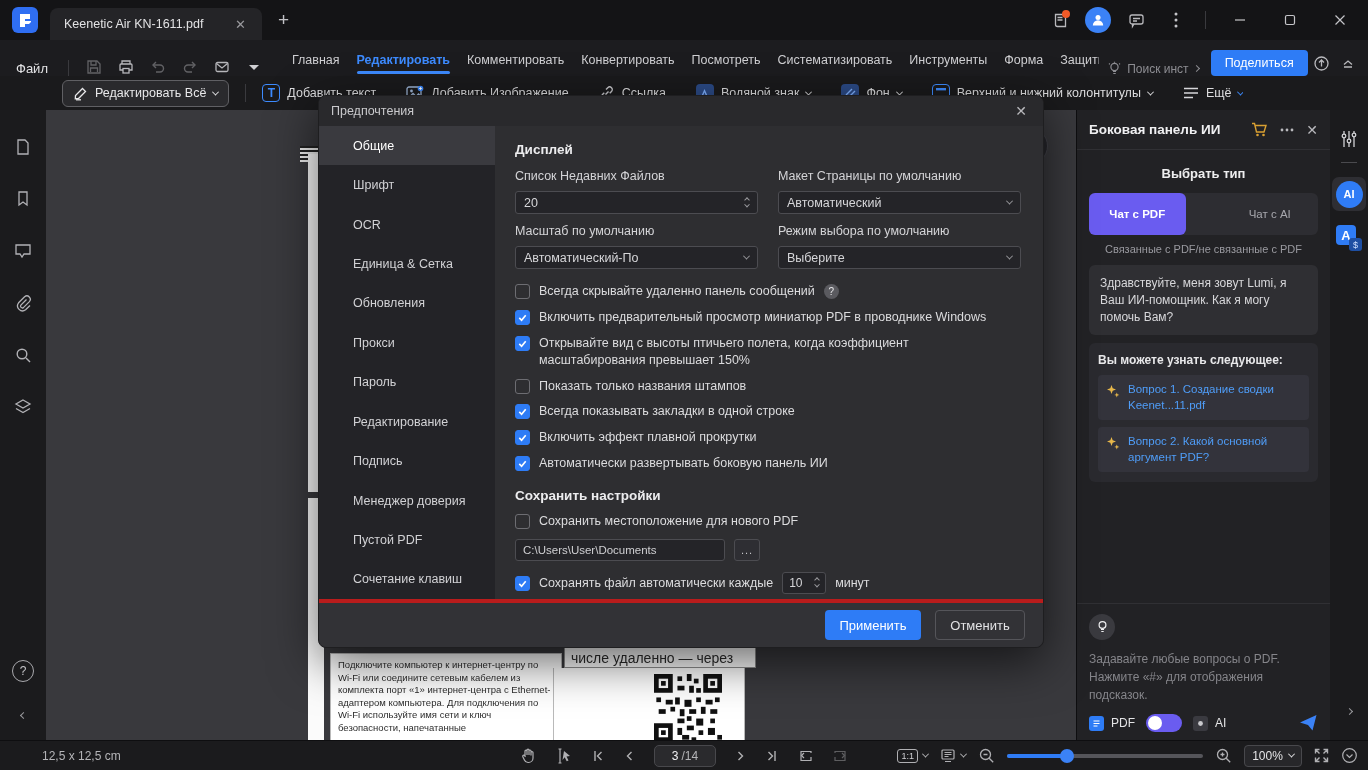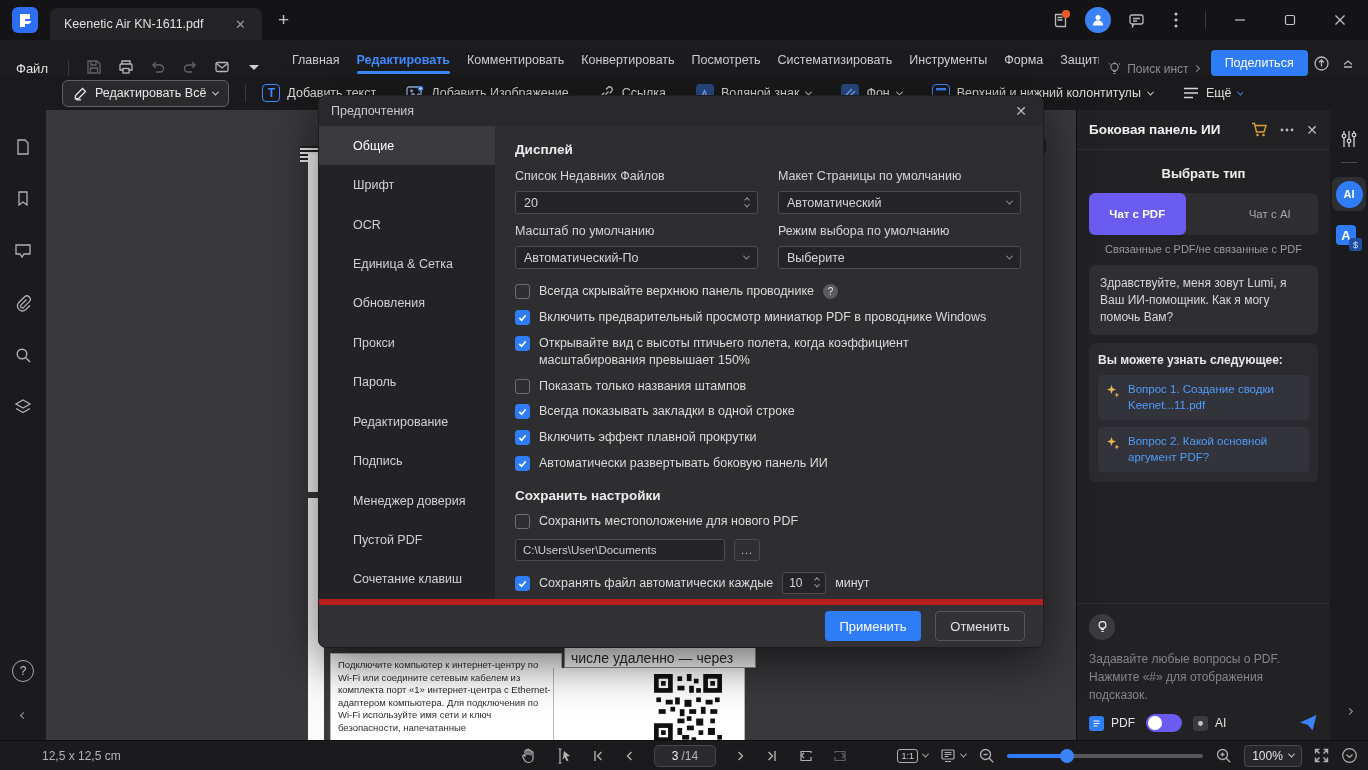--- a/index.html
+++ b/index.html
@@ -109,21 +109,21 @@
   .help-badge.show { display:inline-flex; }
   .save-head { margin-top:16px; }
   .path-row { display:flex; align-items:center; gap:9px; margin-top:9px; }
   .path-input { width:210px; height:22px; background:#242428; border:1px solid #4c4c51; border-radius:3px;
     font-size:11.5px; color:#cfcfd2; display:flex; align-items:center; padding:0 7px; }
   .dots-btn { width:26px; height:22px; background:#2e2e33; border:1px solid #4c4c51; border-radius:3px;
     color:#c5c5c9; font-size:11px; display:flex; align-items:center; justify-content:center; letter-spacing:1px; }
   .autosave-row { display:flex; align-items:center; gap:9px; margin-top:11px; font-size:12.5px; color:#dcdcde; }
   .mini-spin { width:44px; height:22px; background:#242428; border:1px solid #4c4c51; border-radius:3px;
     display:flex; align-items:center; padding:0 6px; font-size:12px; color:#d6d6d9; }
-  .dlg-footer { height:48px; background:#323236; border-top:6px solid #b91c1c; border-radius:0 0 8px 8px;
+  .dlg-footer { height:48px; background:#323236; border-top:4px solid #b91c1c; border-radius:0 0 8px 8px;
     display:flex; align-items:center; justify-content:flex-end; gap:14px; padding-right:18px; }
   .btn-primary { min-width:96px; height:30px; background:#2e7cf6; color:#fff; font-size:13px; border-radius:4px;
     display:flex; align-items:center; justify-content:center; }
   .btn-ghost { min-width:90px; height:30px; background:transparent; border:1px solid #55555a; color:#e2e2e4;
     font-size:13px; border-radius:4px; display:flex; align-items:center; justify-content:center; }
 
   
   .ai-panel { position:absolute; right:38px; top:110px; bottom:30px; width:254px; background:#222225;
     border-left:1px solid #0e0e10; display:flex; flex-direction:column; }
   .ai-header { height:40px; border-bottom:1px solid #303034; display:flex; align-items:center; padding:0 12px; gap:12px; }
@@ -584,21 +584,21 @@
           </div>
           <div class="f-ctrl">
             <span>Выберите</span>
             <span class="chev"></span>
           </div>
         </div>
 
         <div class="cb-list">
             <div class="cb-row">
     <span class="cb-box"></span>
-    <span class="cb-label">Всегда скрывайте верхнюю панель проводнике</span>
+    <span class="cb-label">Всегда скрывайте удаленно панель сообщений</span>
     <span class="help-badge show">?</span>
   </div>
             <div class="cb-row">
     <span class="cb-box checked">
                 <svg width="11" height="11" viewBox="0 0 12 12">
                   <path d="M2.5 6.5l2.5 2.5 4.5-5.5" fill="none" stroke="#fff" stroke-width="1.8"></path>
                 </svg>
               </span>
     <span class="cb-label">Включить предварительный просмотр миниатюр PDF в проводнике Windows</span>
 

